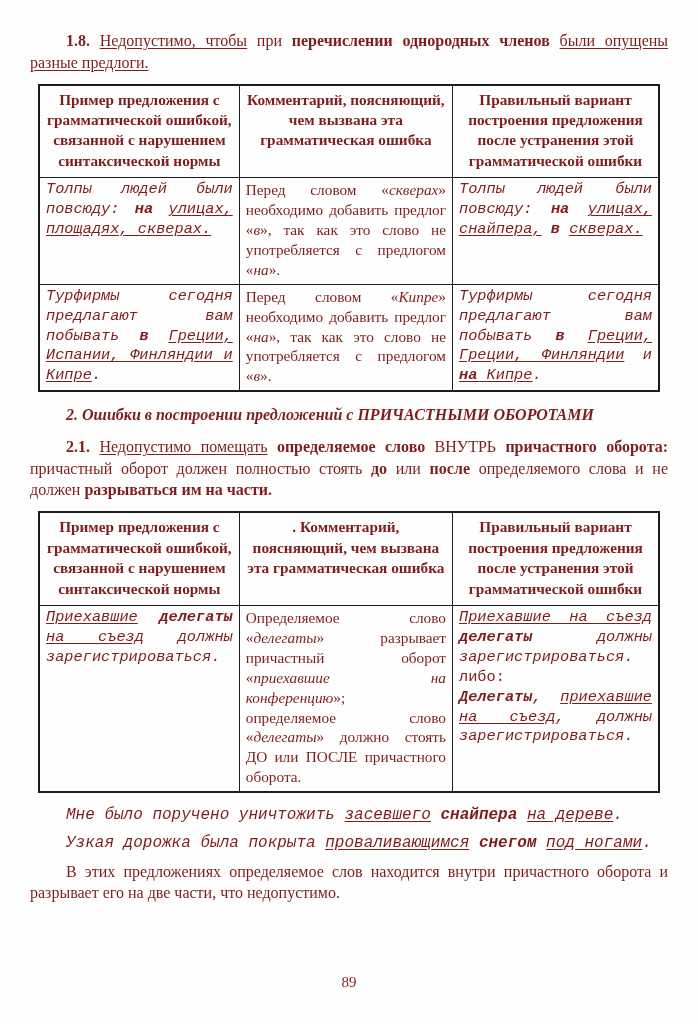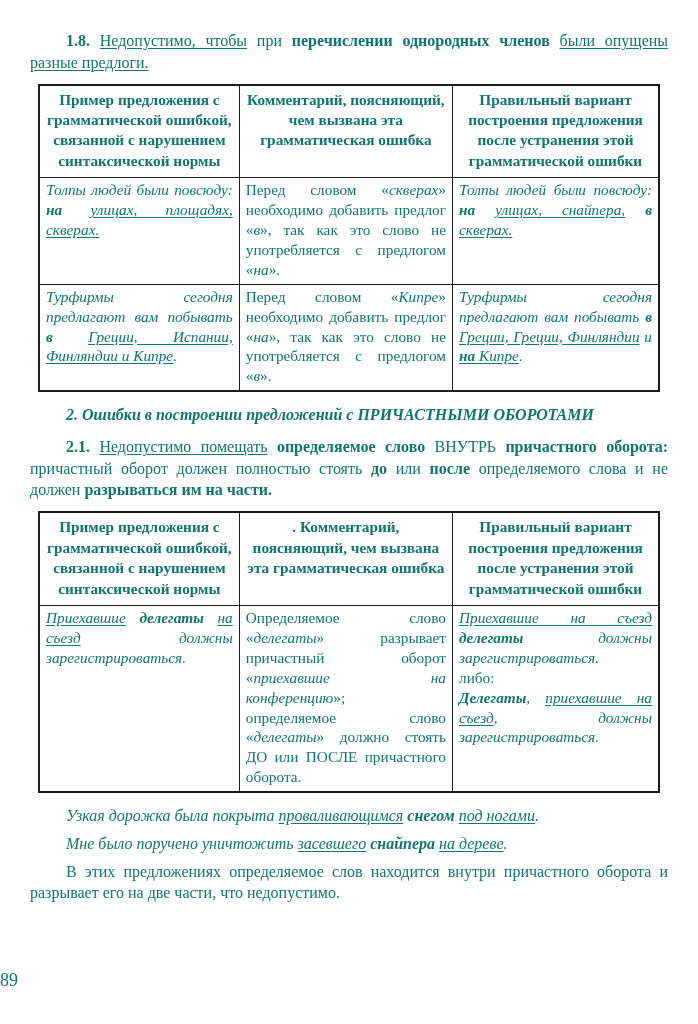--- a/index.html
+++ b/index.html
@@ -1,21 +1,21 @@
 <!DOCTYPE html>
 <html lang="ru"><head>
 <meta charset="utf-8">
 <style>
   html,body{margin:0;padding:0;background:#e8e8e8;}
   .page{
     position:relative;
     width:698px;height:1024px;
     margin:0 auto;
     background:#fefefe;
-    color:#0f766e;
+    color:#7f1d1d;
     font-family:"Liberation Serif","DejaVu Serif",serif;
     font-size:16px;
     line-height:1.36;
     box-sizing:border-box;
     padding:30px 30px 0 30px;
     overflow:hidden;
   }
   .para{margin:0 0 6px 0;text-align:justify;}
   .indent{text-indent:36px;}
   .b{font-weight:bold;}
@@ -39,28 +39,28 @@
   .doc-table th{
     font-weight:bold;
     text-align:center;
     padding:4px 4px 6px 4px;
     line-height:1.34;
   }
   .col-example{width:32.3%;}
   .col-comment{width:34.4%;}
   .col-correct{width:33.3%;}
   .cell-text{text-align:justify;}
-  .it{font-style:italic;}
+  .it{font-style:italic;font-family:Liberation Mono, monospace;}
   .center-line{text-align:left;font-style:normal;}
   .heading{margin:12px 0 10px 0;font-weight:bold;text-indent:36px;text-align:left;font-style:italic;}
   .page-number{
     position:absolute;
     bottom:32px;left:0;right:0;
-    text-align:left;
-    font-size:18px;
+    text-align:center;
+    font-size:15px;
   }
 </style>
 </head>
 <body>
 
 <div class="page">
 
   <p class="para indent"><span class="b">1.8. </span><span class="u">Недопустимо, чтобы</span><span> при </span><span class="b">перечислении однородных членов</span><span> </span><span class="u">были опущены разные предлоги.</span></p>
 
   <table class="doc-table">
@@ -116,21 +116,21 @@
           <div class="cell-text"><span class="u">Приехавшие на съезд</span><span> </span><span class="b">делегаты</span><span> должны зарегистрироваться.</span></div>
           <div class="center-line">либо:</div>
           <div class="cell-text"><span class="b">Делегаты</span><span>, </span><span class="u">приехавшие на съезд</span><span>, должны зарегистрироваться.</span></div>
         </td>
       </tr>
     </tbody>
   </table>
 
 
 
+  <p class="para indent it"><span>Мне было поручено уничтожить </span><span class="u">засевшего</span><span> </span><span class="b">снайпера</span><span> </span><span class="u">на дереве</span><span>.</span></p>
+
   <p class="para indent it"><span>Узкая дорожка была покрыта </span><span class="u">проваливающимся</span><span> </span><span class="b">снегом</span><span> </span><span class="u">под ногами</span><span>.</span></p>
-
-  <p class="para indent it"><span>Мне было поручено уничтожить </span><span class="u">засевшего</span><span> </span><span class="b">снайпера</span><span> </span><span class="u">на дереве</span><span>.</span></p>
 
   <p class="para indent"><span>В этих предложениях определяемое слов находится внутри причастного оборота и разрывает его на две части, что недопустимо.</span></p>
 
   <div class="page-number">89</div>
 
 </div>
 
 </body></html>

